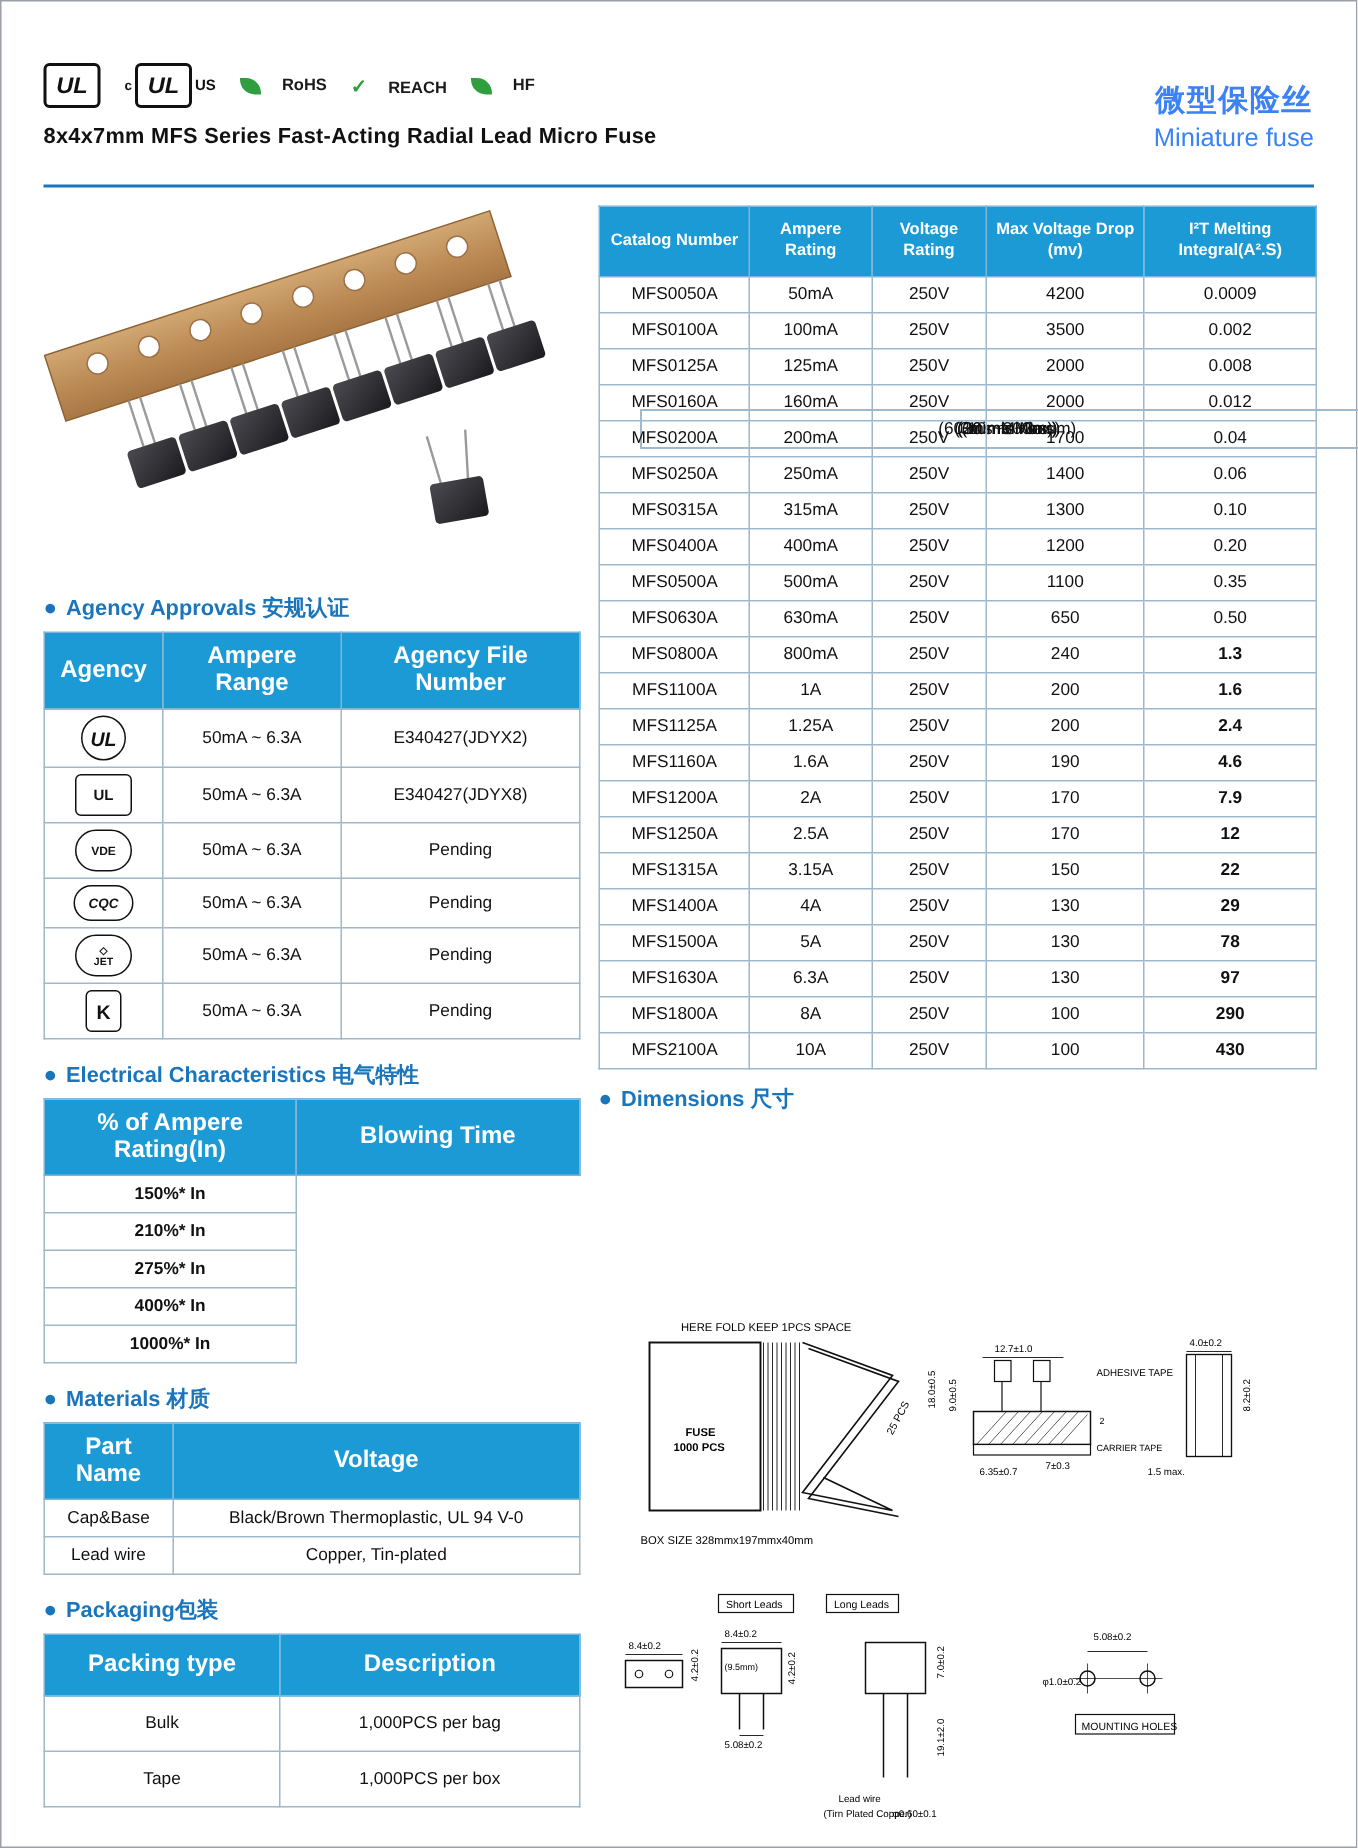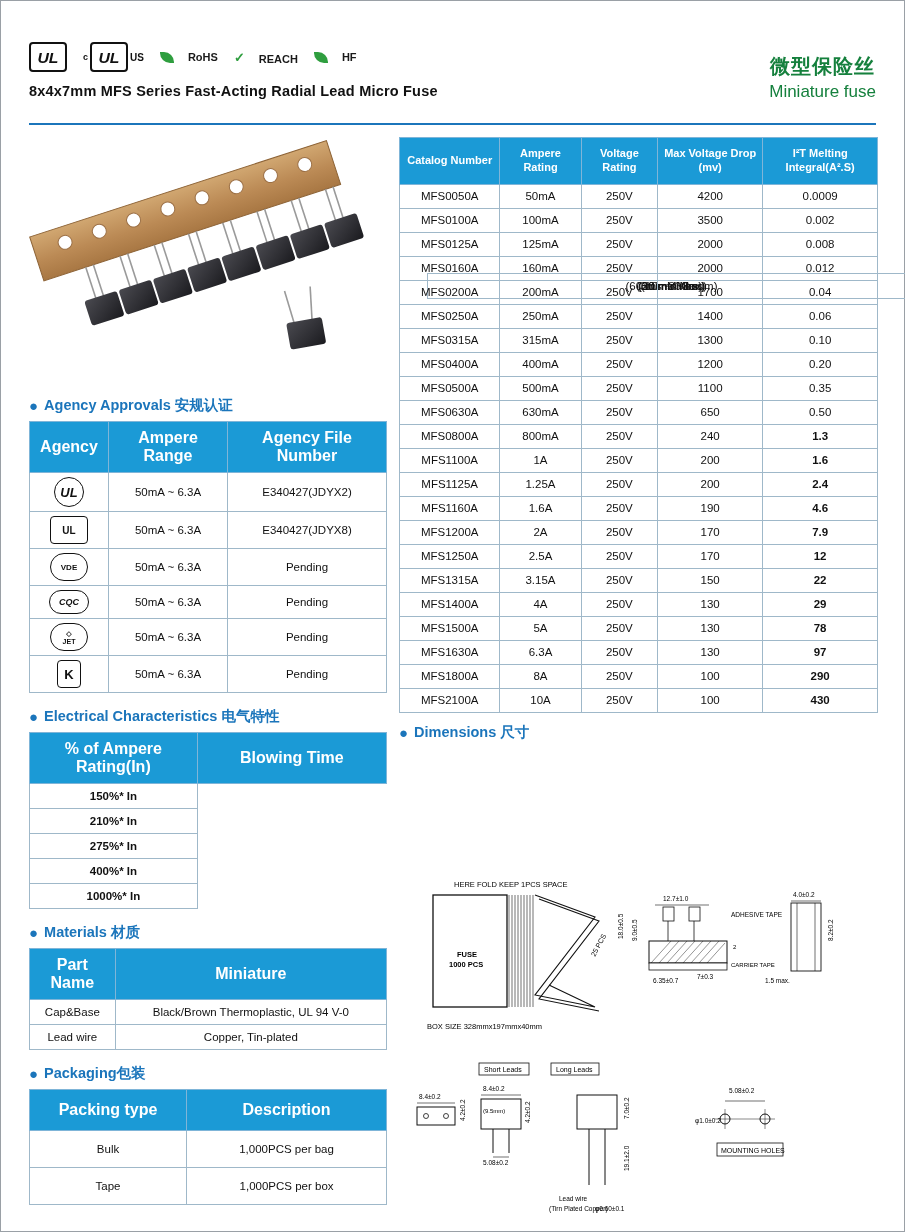--- a/index.html
+++ b/index.html
@@ -35,21 +35,21 @@
     width:14px;height:11px;background:#2f9e3f;border-radius:0 10px 0 10px;display:inline-block;
   }
   .leaf.check{background:transparent;color:#2f9e3f;font-size:13px;width:auto;height:auto;}
   .title-line{
     margin-top:8px;font-size:14.5px;font-weight:bold;letter-spacing:.2px;color:#111;
   }
   .blue-rule{
     position:absolute;left:28px;right:28px;top:122px;height:2px;background:#1b75bb;
   }
   .cn-title{
-    position:absolute;right:28px;top:52px;text-align:center;color:#15803d;
+    position:absolute;right:28px;top:52px;text-align:center;color:#3b82f6;
   }
   .cn-title .cn{font-size:20px;font-weight:bold;letter-spacing:1px;}
   .cn-title .en{font-size:17px;margin-top:2px;}
   
   .left{position:absolute;left:28px;top:136px;width:358px;}
   .photo{
     width:355px;height:245px;position:relative;overflow:hidden;background:#fff;
   }
   .sec-title{
     color:#1b75bb;font-size:14.5px;font-weight:bold;margin:14px 0 6px 0;
@@ -300,21 +300,21 @@
     </table>
 
     <div class="sec-title">
       <span class="dot">●</span>
       <span>Materials 材质</span>
     </div>
     <table>
       <thead>
         <tr>
           <th style="width:24%">Part Name</th>
-          <th>Miniature</th>
+          <th>Voltage</th>
         </tr>
       </thead>
       <tbody>
         <tr>
           <td>Cap&amp;Base</td>
           <td>Black/Brown Thermoplastic, UL 94 V-0</td>
         </tr>
         <tr>
           <td>Lead wire</td>
           <td>Copper, Tin-plated</td>

